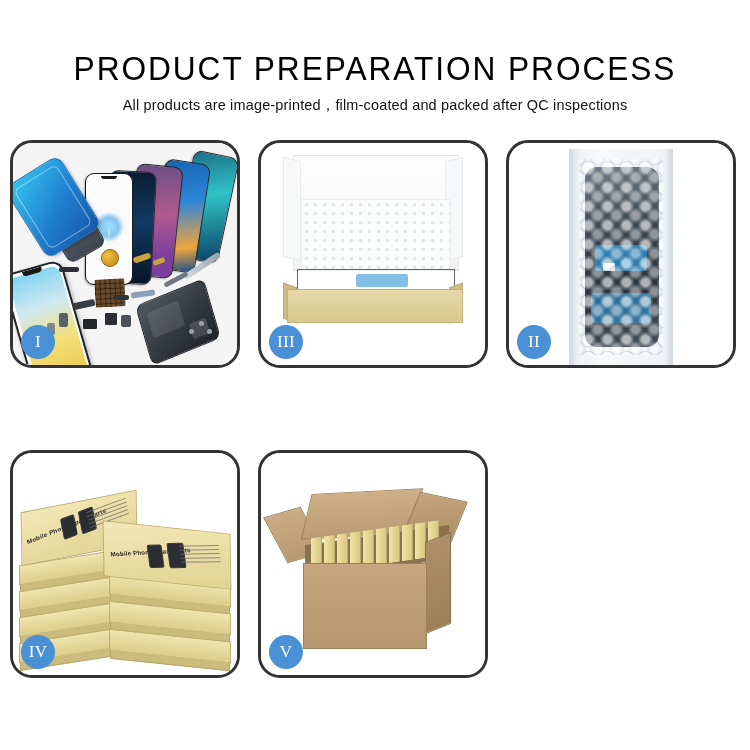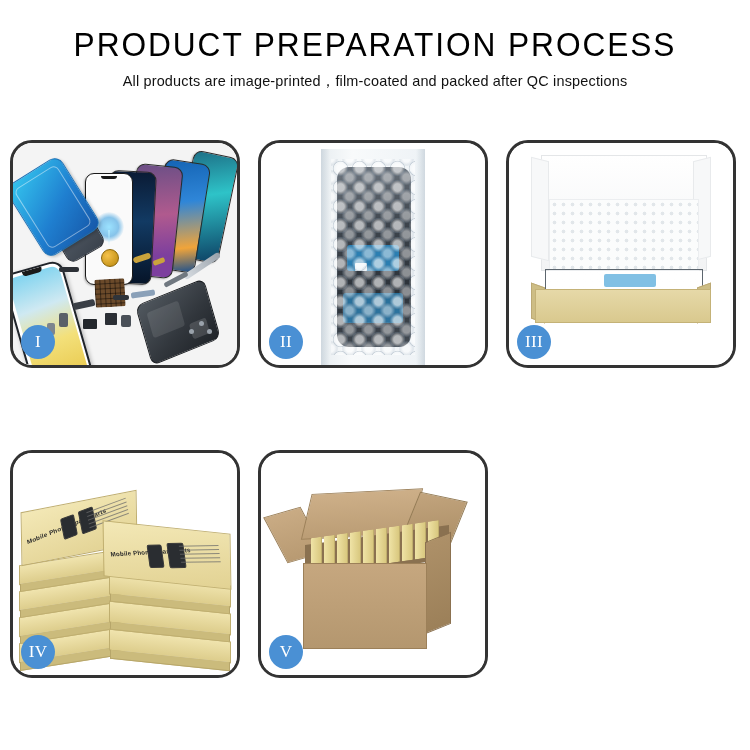--- a/index.html
+++ b/index.html
@@ -5,21 +5,21 @@
   * { box-sizing: border-box; margin: 0; padding: 0; }
   html, body { width: 750px; height: 750px; }
   body {
     background: #ffffff;
     font-family: "Liberation Sans", sans-serif;
     overflow: hidden;
     position: relative;
   }
 
   
-  .header { width: 750px; padding-top: 28px; text-align: center; }
+  .header { width: 750px; padding-top: 52px; text-align: center; }
   .title {
     font-family: "Liberation Sans", sans-serif;
     font-size: 33px;
     font-weight: 400;
     letter-spacing: 2.0px;
     color: #000000;
     transform: scaleX(0.96);
     white-space: nowrap;
     line-height: 1.06;
   }
@@ -466,49 +466,49 @@
       <div class="part pt12"></div>
       <div class="part pt13"></div>
       <div class="part pt14"></div>
       <div class="part pt15"></div>
     </div>
     <div class="badge">I</div>
   </div>
 
   <div class="panel">
     <div class="stage">
-      <div class="p2bg"></div>
-      <div class="bagwrap">
-        <div class="dark-phone">
-          <div class="blue1"></div>
-          <div class="blue2"></div>
-          <div class="wht"></div>
-        </div>
-        <div class="bubbles"></div>
-        <div class="bubbles2"></div>
-      </div>
-    </div>
-    <div class="badge">II</div>
-  </div>
-
-  <div class="panel">
-    <div class="stage">
       <div class="p3bg"></div>
       <div class="lid-back"></div>
       <div class="lid-left"></div>
       <div class="lid-right"></div>
       <div class="foam"></div>
       <div class="tray-top">
         <div class="bl"></div>
       </div>
       <div class="kraft-left"></div>
       <div class="kraft-right"></div>
       <div class="kraft-front"></div>
     </div>
     <div class="badge">III</div>
+  </div>
+
+  <div class="panel">
+    <div class="stage">
+      <div class="p2bg"></div>
+      <div class="bagwrap">
+        <div class="dark-phone">
+          <div class="blue1"></div>
+          <div class="blue2"></div>
+          <div class="wht"></div>
+        </div>
+        <div class="bubbles"></div>
+        <div class="bubbles2"></div>
+      </div>
+    </div>
+    <div class="badge">II</div>
   </div>
 
   <div class="panel">
     <div class="stage">
       <div class="p4bg"></div>
       <div class="stack">
         <div class="sbox sk1">
             <div class="side"></div>
           </div>
         <div class="sbox sk2">

